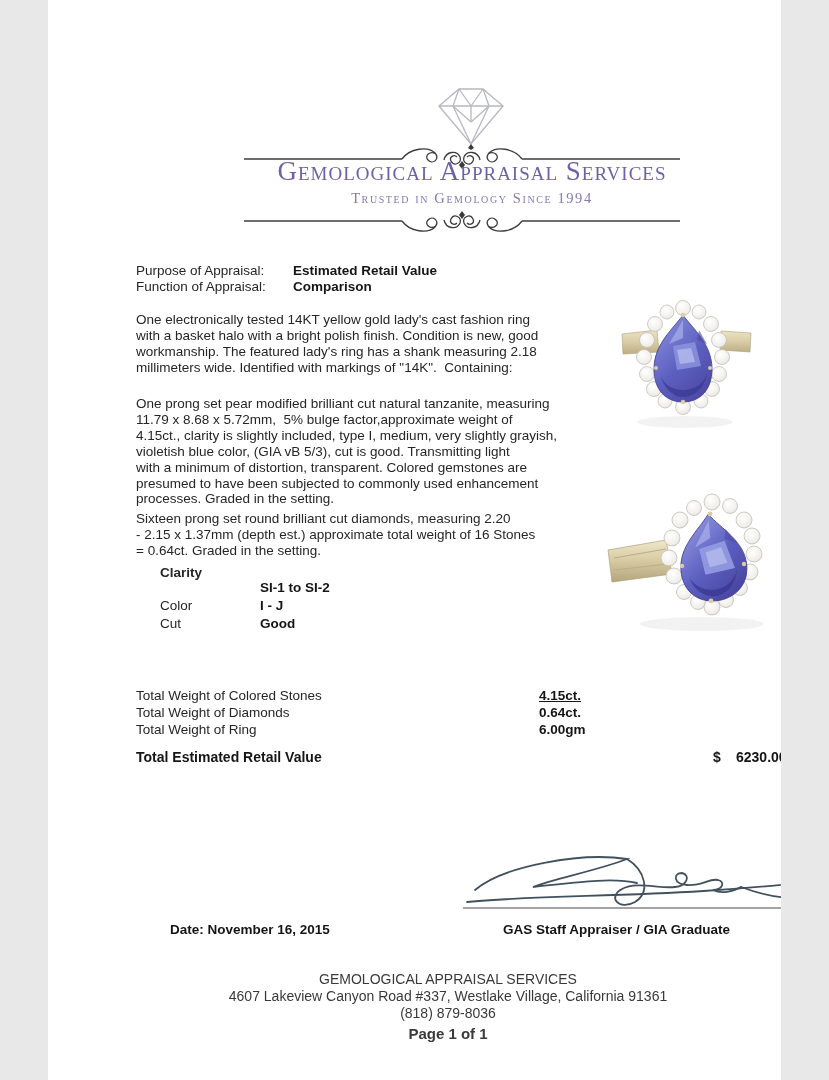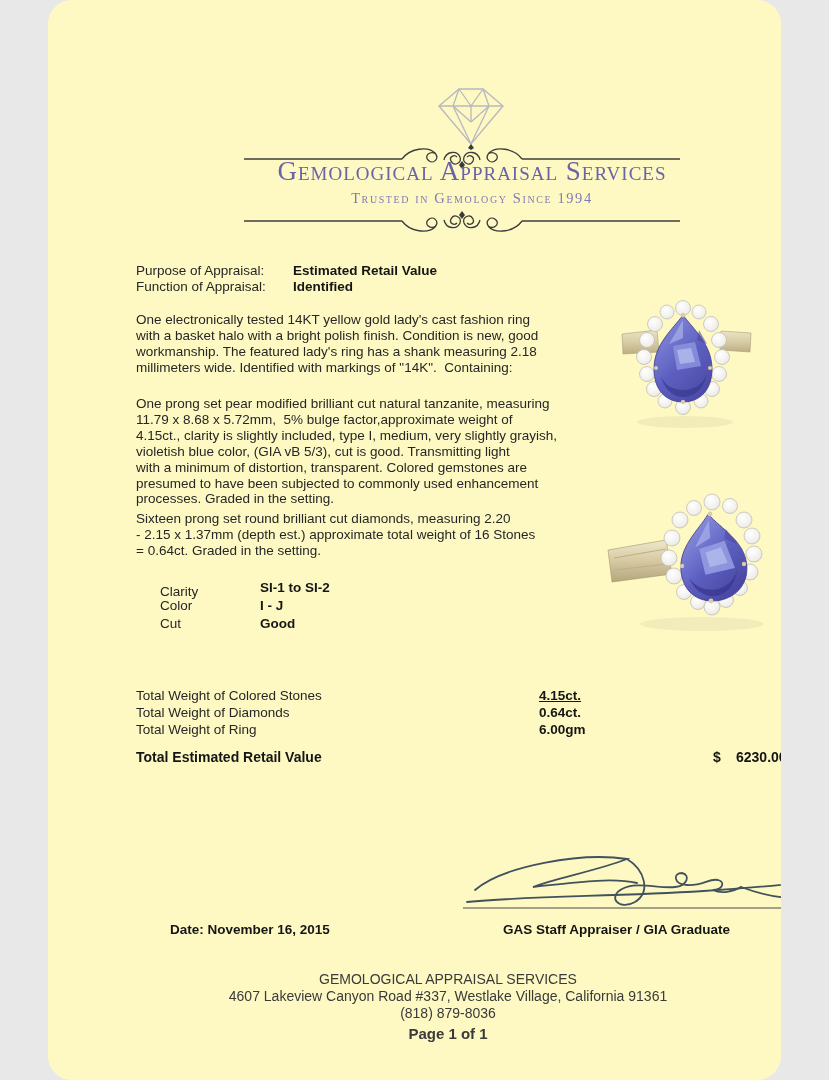--- a/index.html
+++ b/index.html
@@ -1,19 +1,19 @@
 <!DOCTYPE html>
 <html><head>
 <meta charset="utf-8">
 <style>
   * { margin:0; padding:0; box-sizing:border-box; }
   body { background:#e8e8e8; font-family:"Liberation Sans", sans-serif; }
   .page {
     position:relative; width:733px; height:1080px; margin:0 auto;
-    background:#fef9c3; color:#1f1f1f; overflow:hidden;border-radius:24px;
+    background:#ffffff; color:#1f1f1f; overflow:hidden;
   }
   .abs { position:absolute; }
   .body-text { font-size:13.5px; line-height:15.9px; color:#262626; }
   .pre { white-space:pre-wrap; }
   .b { font-weight:bold; color:#151515; }
 
   .brand-title {
     font-family:"Liberation Serif", serif; font-variant:small-caps;
     font-size:27px; letter-spacing:1px; color:#6b63a8; text-align:center;
   }
@@ -63,21 +63,21 @@
       <path d="M278,14 C270,3 252,1 245,8 C240,14 247,20 252,15 C256,11 250,5 244,9"></path>
       <path d="M200,15 c2,-9 13,-10 16,-3 c2,6 -6,10 -9,4 c-2,-4 3,-7 6,-4"></path>
       <path d="M236,15 c-2,-9 -13,-10 -16,-3 c-2,6 6,10 9,4 c2,-4 -3,-7 -6,-4"></path>
     </g>
     <path d="M218,16 l3,4 -3,4 -3,-4 z" fill="#3a3a3a"></path>
   </svg>
 
   <div class="abs body-text" style="left:88px; top:263px;">Purpose of Appraisal:</div>
   <div class="abs body-text b" style="left:245px; top:263px;">Estimated Retail Value</div>
   <div class="abs body-text" style="left:88px; top:279px;">Function of Appraisal:</div>
-  <div class="abs body-text b" style="left:245px; top:279px;">Identified</div>
+  <div class="abs body-text b" style="left:245px; top:279px;">Comparison</div>
 
   <div class="abs body-text pre" style="left:88px; top:312px; width:480px;">One electronically tested 14KT yellow gold lady's cast fashion ring
 with a basket halo with a bright polish finish. Condition is new, good
 workmanship. The featured lady's ring has a shank measuring 2.18
 millimeters wide. Identified with markings of "14K".  Containing:</div>
   <div class="abs body-text pre" style="left:88px; top:396px; width:490px;">One prong set pear modified brilliant cut natural tanzanite, measuring
 11.79 x 8.68 x 5.72mm,  5% bulge factor,approximate weight of
 4.15ct., clarity is slightly included, type I, medium, very slightly grayish,
 violetish blue color, (GIA vB 5/3), cut is good. Transmitting light
 with a minimum of distortion, transparent. Colored gemstones are
@@ -189,21 +189,21 @@
     </g>
     <g fill="#d9cda6">
         <circle cx="106" cy="44" r="2.4"></circle>
         <circle cx="78" cy="96" r="2.2"></circle>
         <circle cx="140" cy="94" r="2.2"></circle>
         <circle cx="107" cy="131" r="2.4"></circle>
       </g>
   </svg>
 
   <div>
-    <div class="abs body-text" style="left:112px; top:584px;">Clarity</div>
+    <div class="abs body-text" style="left:112px; top:565px;font-weight:bold;">Clarity</div>
     <div class="abs body-text b" style="left:212px; top:580px;">SI-1 to SI-2</div>
     <div class="abs body-text" style="left:112px; top:598px;">Color</div>
     <div class="abs body-text b" style="left:212px; top:598px;">I - J</div>
     <div class="abs body-text" style="left:112px; top:616px;">Cut</div>
     <div class="abs body-text b" style="left:212px; top:616px;">Good</div>
   </div>
 
   <div>
     <div class="abs body-text" style="left:88px; top:688px;">Total Weight of Colored Stones</div>
     <div class="abs body-text b" style="left:491px; top:688px;text-decoration:underline;">4.15ct.</div>

